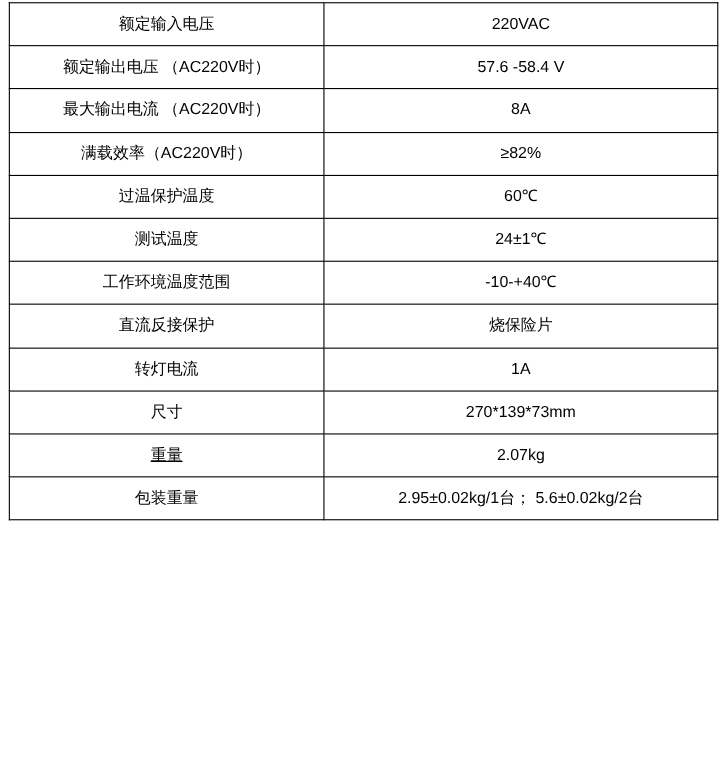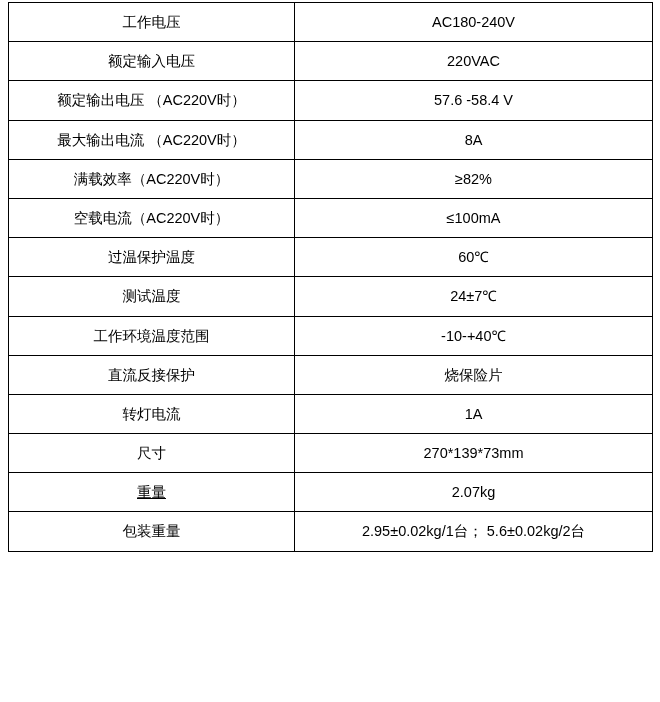--- a/index.html
+++ b/index.html
@@ -62,50 +62,42 @@
     text-align: center;
   }
 </style>
 </head>
 <body>
 
 <div class="sheet">
   <table class="spec">
     <tbody>
       <tr>
-        <td class="col-label">工作电压</td>
-        <td class="col-value">AC180-240V</td>
-      </tr>
-      <tr>
         <td class="col-label">额定输入电压</td>
         <td class="col-value">220VAC</td>
       </tr>
       <tr>
         <td class="col-label">额定输出电压 （AC220V时）</td>
         <td class="col-value">57.6 -58.4 V</td>
       </tr>
       <tr>
         <td class="col-label">最大输出电流 （AC220V时）</td>
         <td class="col-value">8A</td>
       </tr>
       <tr>
         <td class="col-label">满载效率（AC220V时）</td>
         <td class="col-value">≥82%</td>
       </tr>
       <tr>
-        <td class="col-label">空载电流（AC220V时）</td>
-        <td class="col-value">≤100mA</td>
-      </tr>
-      <tr>
         <td class="col-label">过温保护温度</td>
         <td class="col-value">60℃</td>
       </tr>
       <tr>
         <td class="col-label">测试温度</td>
-        <td class="col-value">24±7℃</td>
+        <td class="col-value">24±1℃</td>
       </tr>
       <tr>
         <td class="col-label">工作环境温度范围</td>
         <td class="col-value">-10-+40℃</td>
       </tr>
       <tr>
         <td class="col-label">直流反接保护</td>
         <td class="col-value">烧保险片</td>
       </tr>
       <tr>

